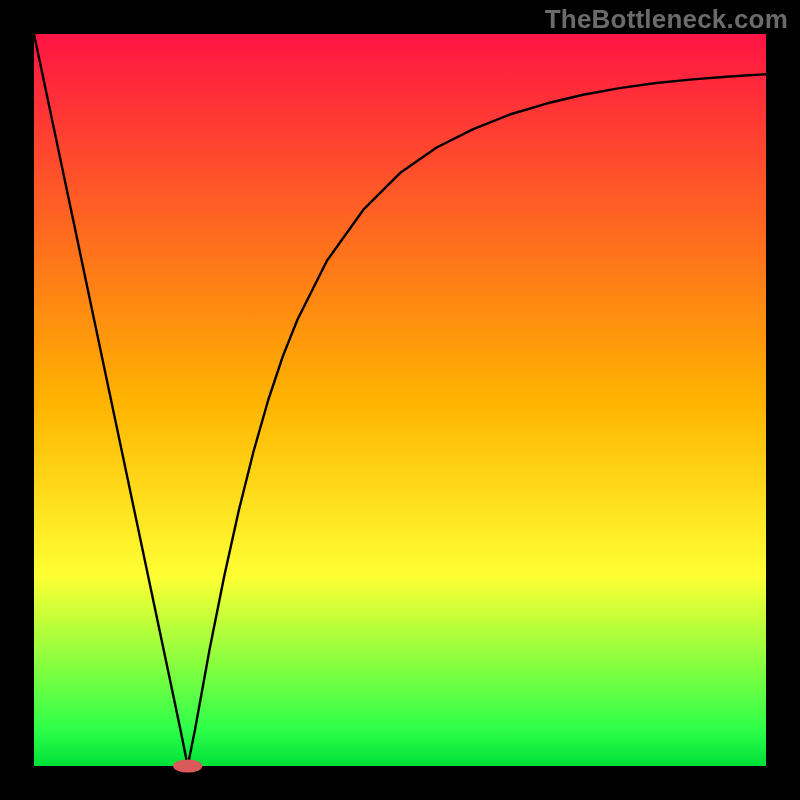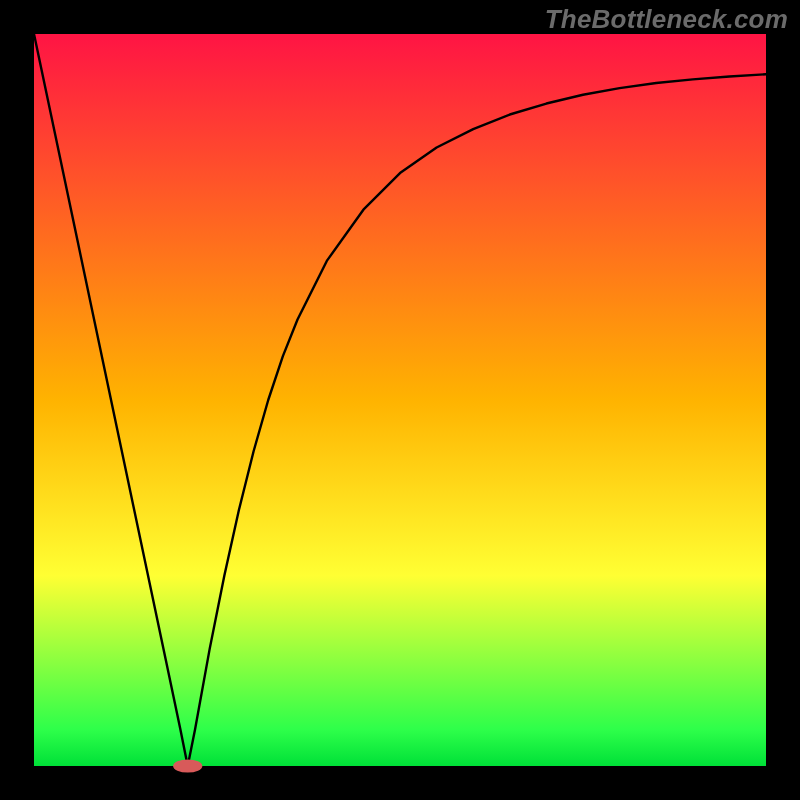--- a/index.html
+++ b/index.html
@@ -19,21 +19,20 @@
   .watermark {
     position: absolute;
     top: 4px;
     right: 12px;
     font-size: 26px;
     font-weight: 600;
     color: #6b6b6b;
     letter-spacing: 0.2px;
     z-index: 3;
     user-select: none;
-    font-style: italic;
   }
   svg {
     display: block;
   }
 </style>
 </head>
 <body>
 
 <div class="chart-container">
   <div class="watermark">TheBottleneck.com</div>

